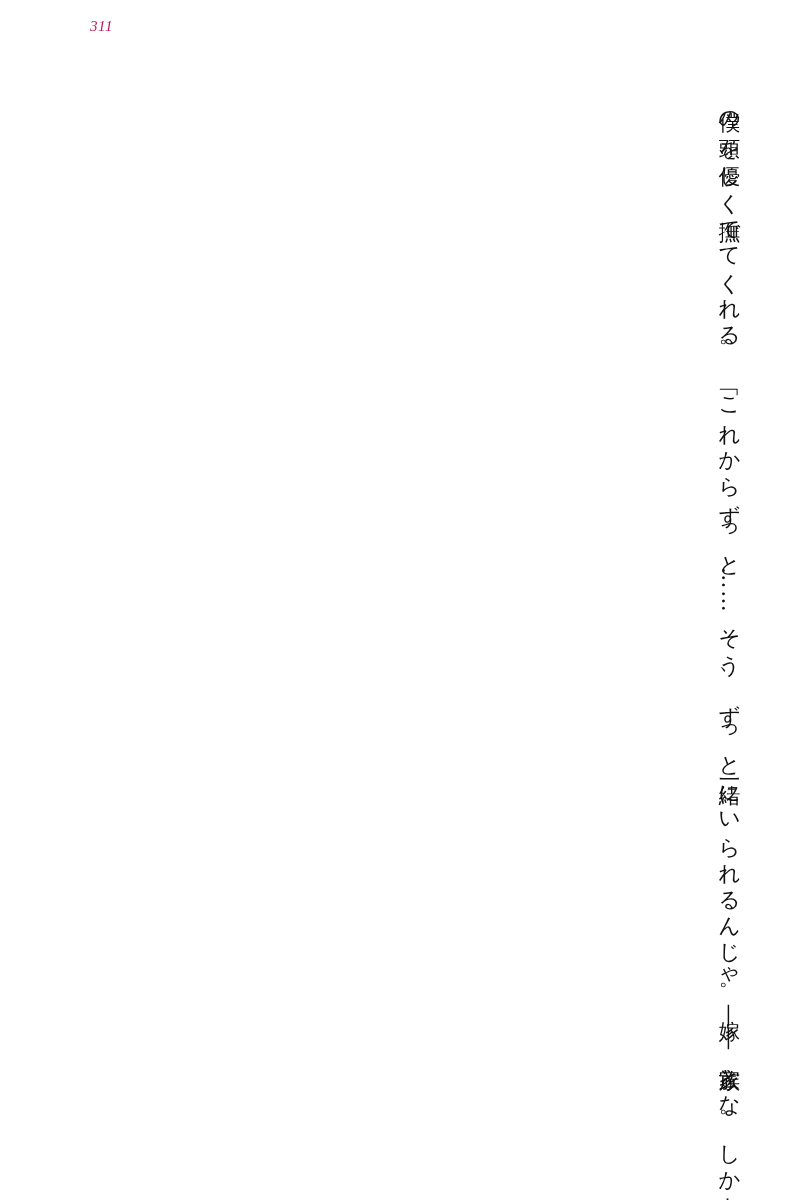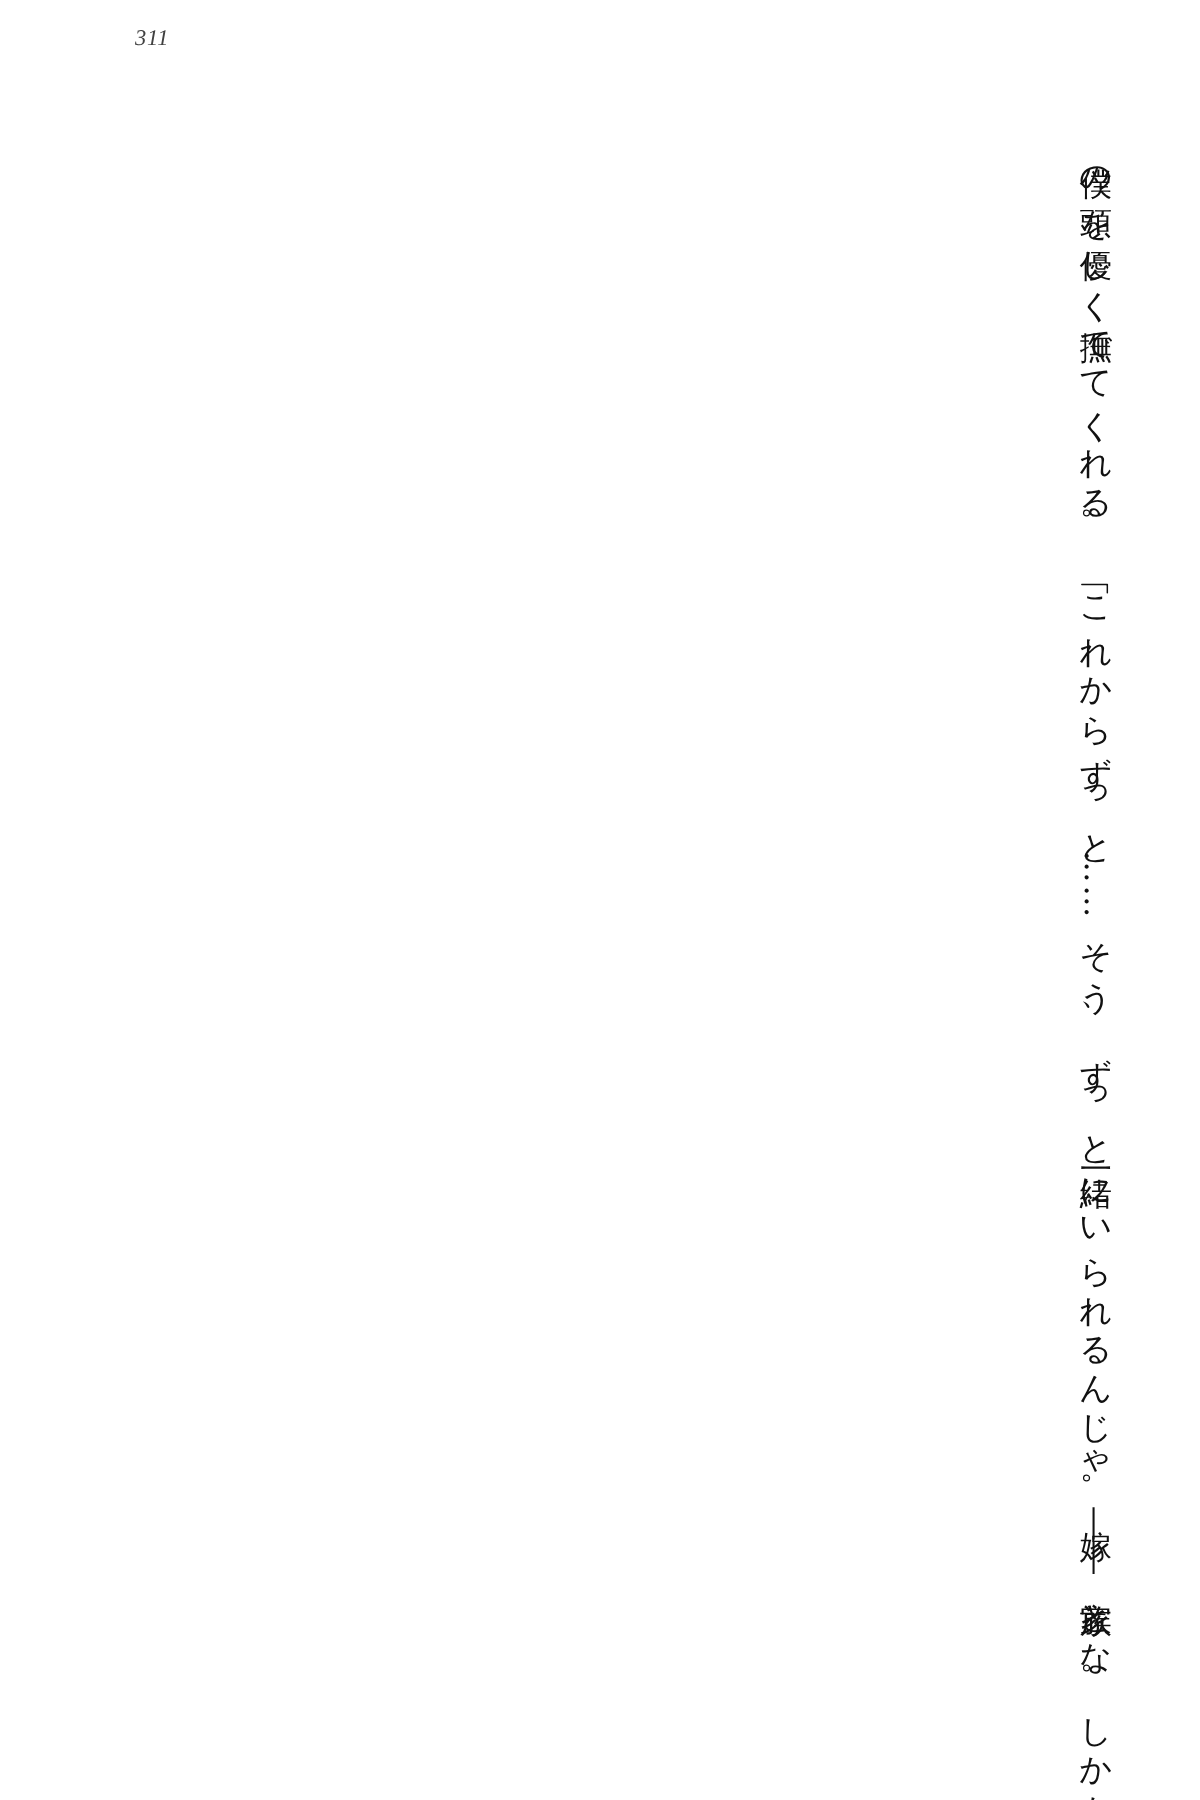--- a/index.html
+++ b/index.html
@@ -17,21 +17,21 @@
     color: #000000;
   }
   #page-number {
     position: absolute;
     top: 18px;
     left: 90px;
     font-size: 15px;
     font-style: italic;
     font-family: "Liberation Serif", "DejaVu Serif", serif;
     letter-spacing: 0.5px;
-    color: #404040;
+    color: #be185d;
   }
   
   #body-text {
     position: absolute;
     top: 95px;
     right: 60px;
     height: 1020px;
     width: 690px;
     display: flex;
     flex-direction: row;

